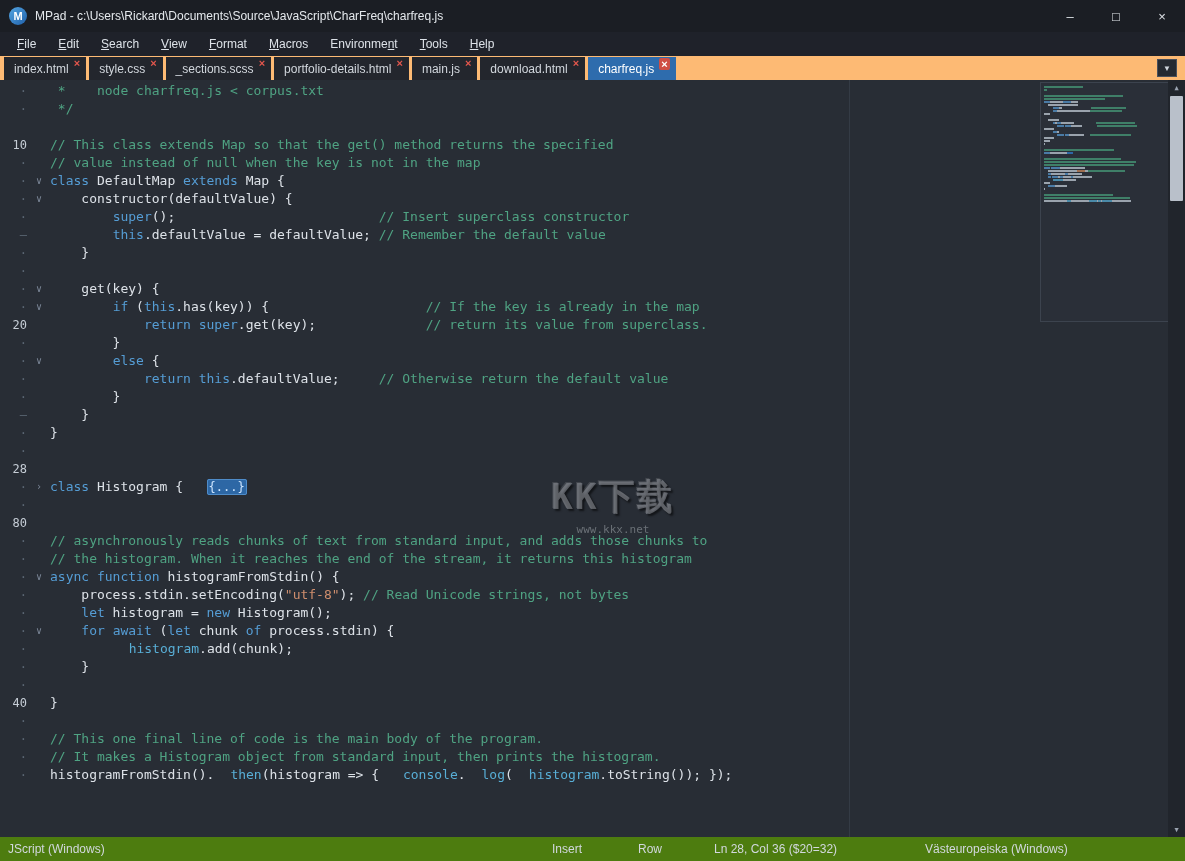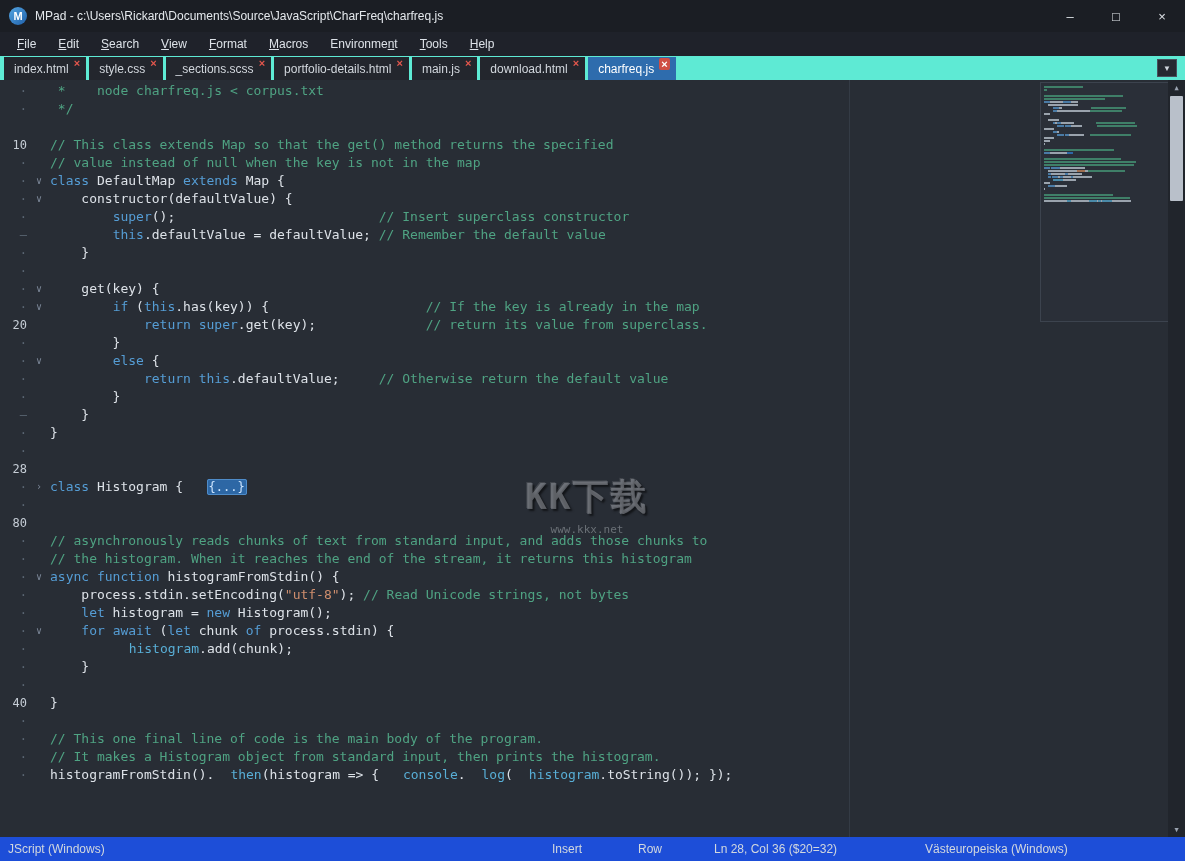--- a/index.html
+++ b/index.html
@@ -23,21 +23,21 @@
   .title-text { font-size:12px; color:#e4e8ec; }
   .win-controls { margin-left:auto; display:flex; height:100%; }
   .win-btn { width:46px; height:100%; display:flex; align-items:center; justify-content:center; font-size:13px; color:#dfe3e8; }
 
   
   .menubar { height:24px; background:#1f222a; display:flex; align-items:center; padding-left:6px; font-size:12px; }
   .menu-item { padding:3px 11px; color:#dde2e8; }
   .menu-item u { text-decoration:underline; }
 
   
-  .tabbar { height:24px; background:#5eead4; display:flex; align-items:flex-end; position:relative; padding-left:4px; }
+  .tabbar { height:24px; background:#fdba74; display:flex; align-items:flex-end; position:relative; padding-left:4px; }
   .tab {
     height:23px; background:#23262d; display:flex; align-items:center;
     padding:0 6px 0 10px; margin-right:3px; font-size:12px; color:#d2d7dd; white-space:nowrap;
   }
   .tab.active { background:#2e6cad; color:#ffffff; }
   .tab-close { color:#e4574d; font-size:11px; font-weight:bold; margin-left:5px; align-self:flex-start; line-height:11px; padding-top:1px; }
   .tab.active .tab-close { color:#ffffff; background:#cf4e44; border-radius:2px; padding:0 2px; line-height:12px; margin-top:1px; }
   .tab-dropdown {
     position:absolute; right:8px; top:3px; width:20px; height:18px;
     background:#262a31; border:1px solid #49505c; color:#cfd5dc; font-size:8px;
@@ -82,29 +82,29 @@
   .mini-t-w { background:transparent; }
   .mini-t-b { background:#2d67a5; }
 
   
   .scrollbar-v { position:absolute; top:0; right:0; bottom:0; width:17px; background:#21252c; }
   .sb-btn { height:15px; display:flex; align-items:center; justify-content:center; color:#9aa3b0; font-size:7px; }
   .sb-btn.down { position:absolute; bottom:0; left:0; right:0; }
   .sb-thumb { position:absolute; top:16px; left:2px; right:2px; height:105px; background:#b9c0ca; border-radius:1px; }
 
   
-  .watermark { position:absolute; left:472px; top:393px; width:230px; text-align:center; pointer-events:none; }
+  .watermark { position:absolute; left:498px; top:393px; width:230px; text-align:center; pointer-events:none; }
   .wm-main {
     font-size:36px; font-weight:bold; color:rgba(145,150,156,0.55); letter-spacing:2px;
     text-shadow:2px 2px 2px rgba(0,0,0,0.55), -1px -1px 0 rgba(255,255,255,0.12);
   }
   .wm-sub { font-size:11px; margin-top:1px; color:rgba(150,156,162,0.6); }
 
   
-  .statusbar { height:24px; background:#1d4ed8; position:relative; font-size:12px; color:#d2d8de; }
+  .statusbar { height:24px; background:#4d7c0f; position:relative; font-size:12px; color:#d2d8de; }
   .sb-seg { position:absolute; top:0; height:24px; display:flex; align-items:center; }
   .sb-seg.s1 { left:8px; }
   .sb-seg.s2 { left:552px; }
   .sb-seg.s3 { left:638px; }
   .sb-seg.s4 { left:714px; }
   .sb-seg.s5 { left:925px; }
 </style>
 </head>
 <body>
 

